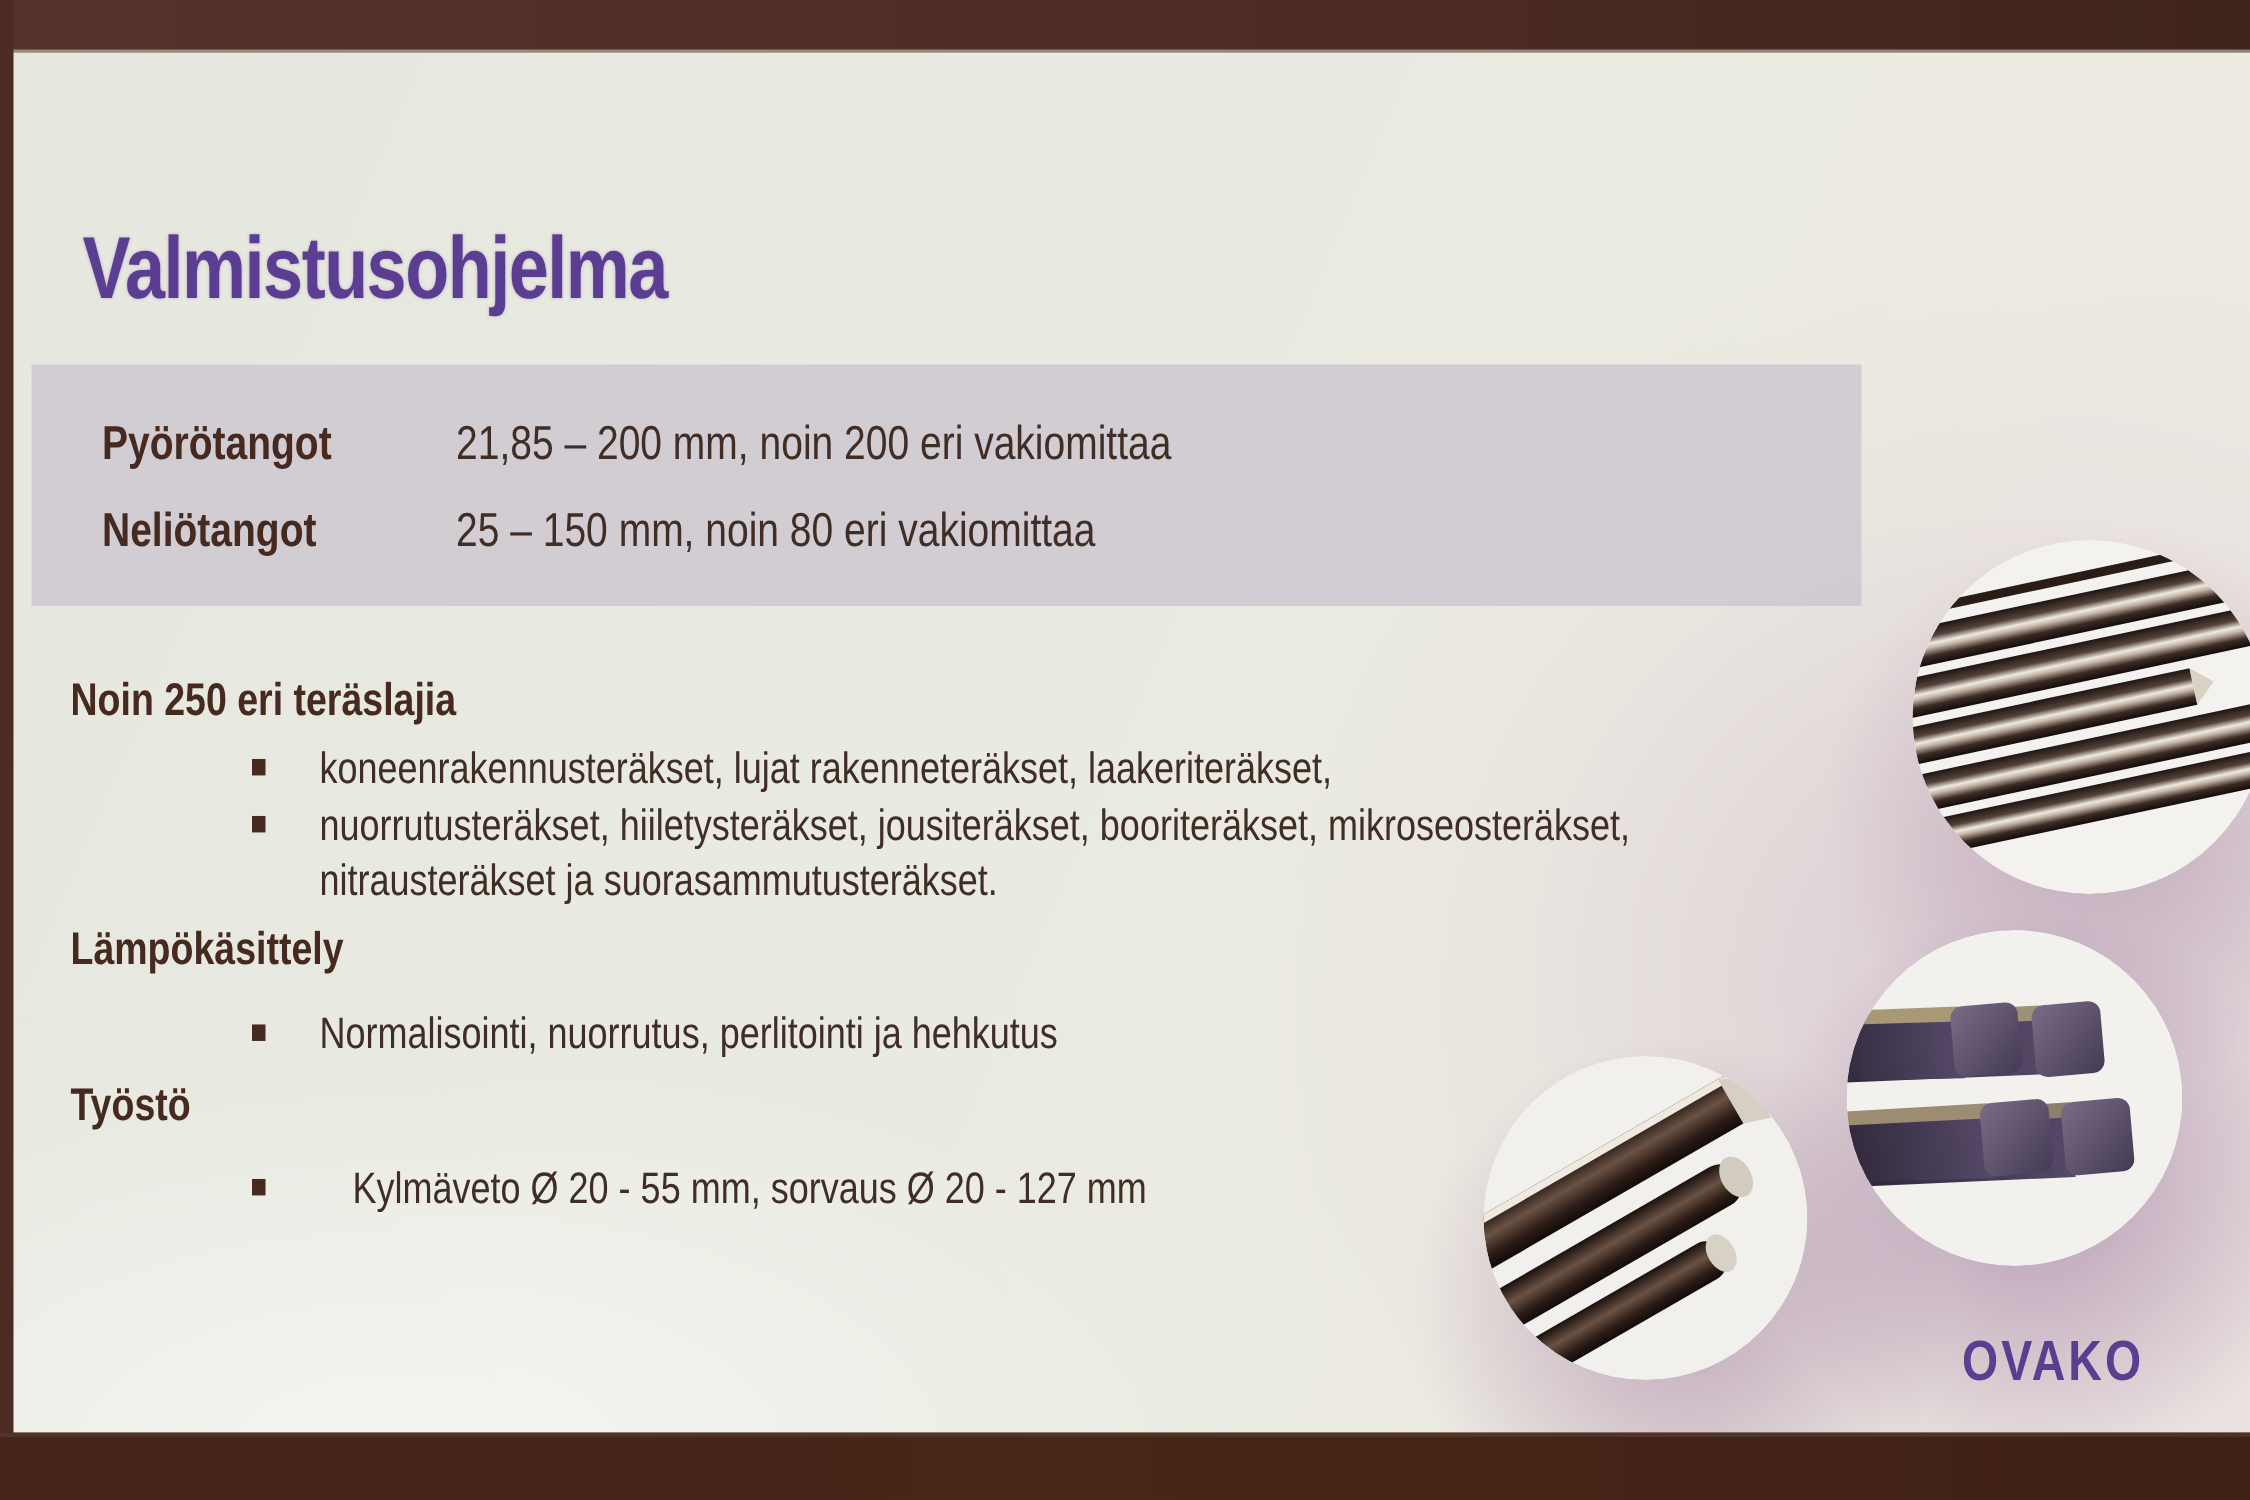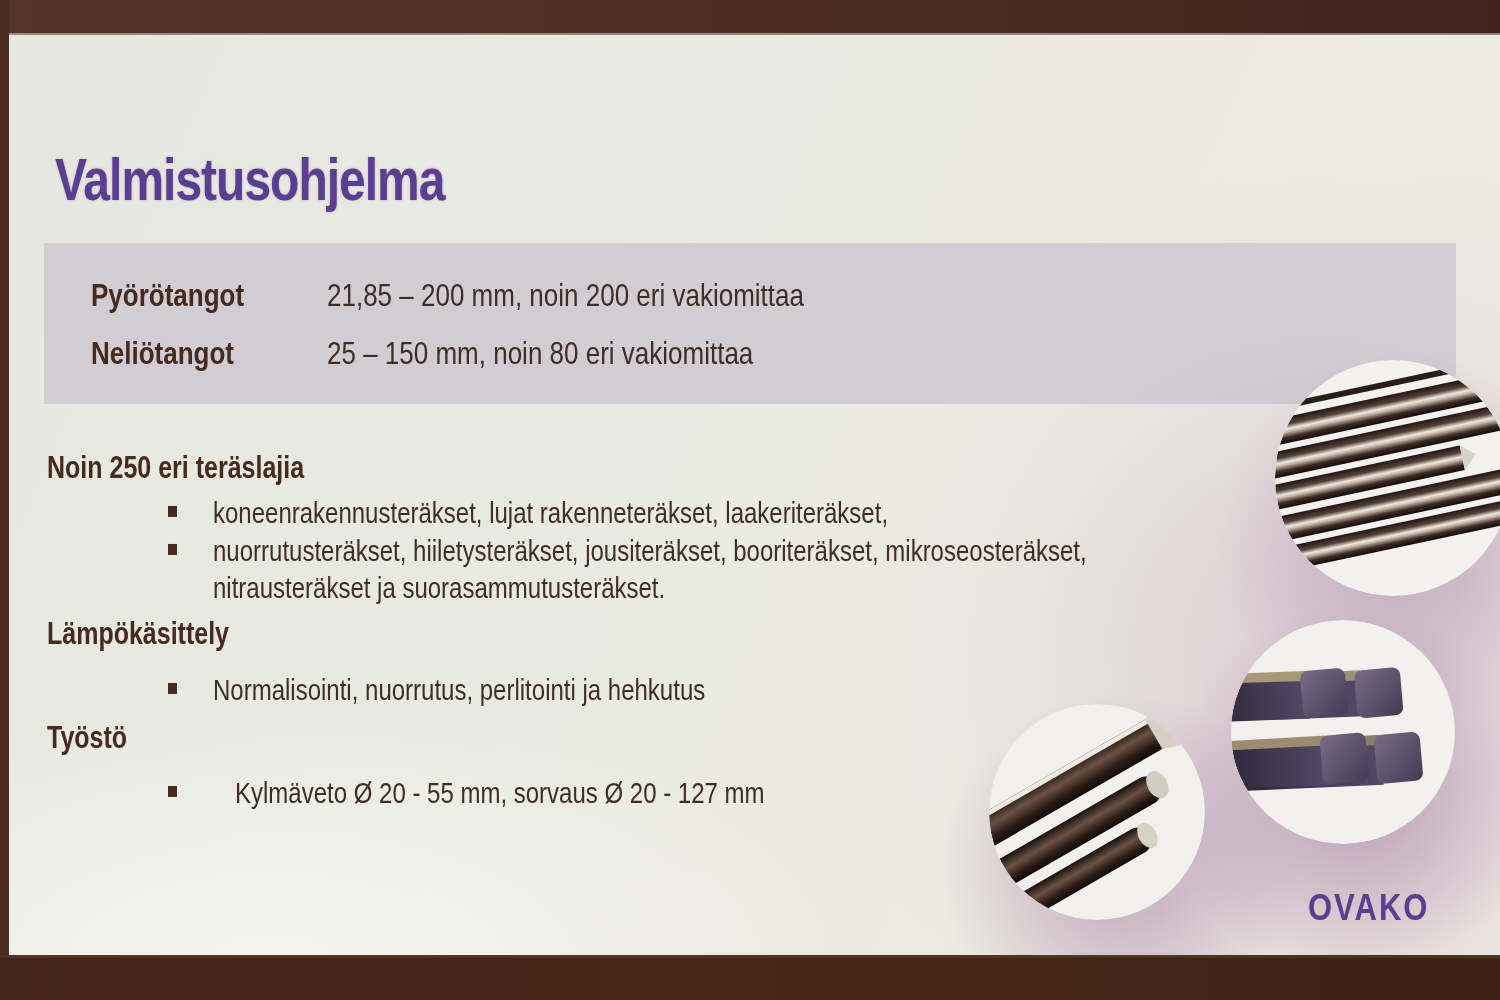--- a/index.html
+++ b/index.html
@@ -28,23 +28,24 @@
   .ts{transform:scaleY(1.22);transform-origin:0 0;}
 
   .title{
     position:absolute;left:55px;top:146px;margin:0;
     font-size:48px;font-weight:700;letter-spacing:-1px;
     color:var(--title-purple);
     text-shadow:0 0 2px rgba(91,62,146,.35);
   }
 
   .spec-box{
-    position:absolute;left:44px;top:243px;width:1412px;height:161px;
+    position:absolute;left:21px;top:243px;width:1180px;height:161px;
     background:linear-gradient(103deg,#d6d0d7 0%,var(--spec-box-bg) 55%,#dad4d8 90%,#e0dad c 100%);
     background-color:var(--spec-box-bg);
+    padding-left:40px;
   }
   .spec-row{position:absolute;left:47px;display:flex;font-size:26px;white-space:nowrap;}
   .spec-row.r0{top:34px;}
   .spec-row.r1{top:92px;}
   .spec-label{width:236px;font-weight:700;color:var(--heading-text);}
   .spec-value{color:var(--body-text);}
 
   .section-heading{
     position:absolute;left:47px;margin:0;
     font-size:25px;font-weight:700;color:var(--heading-text);white-space:nowrap;

